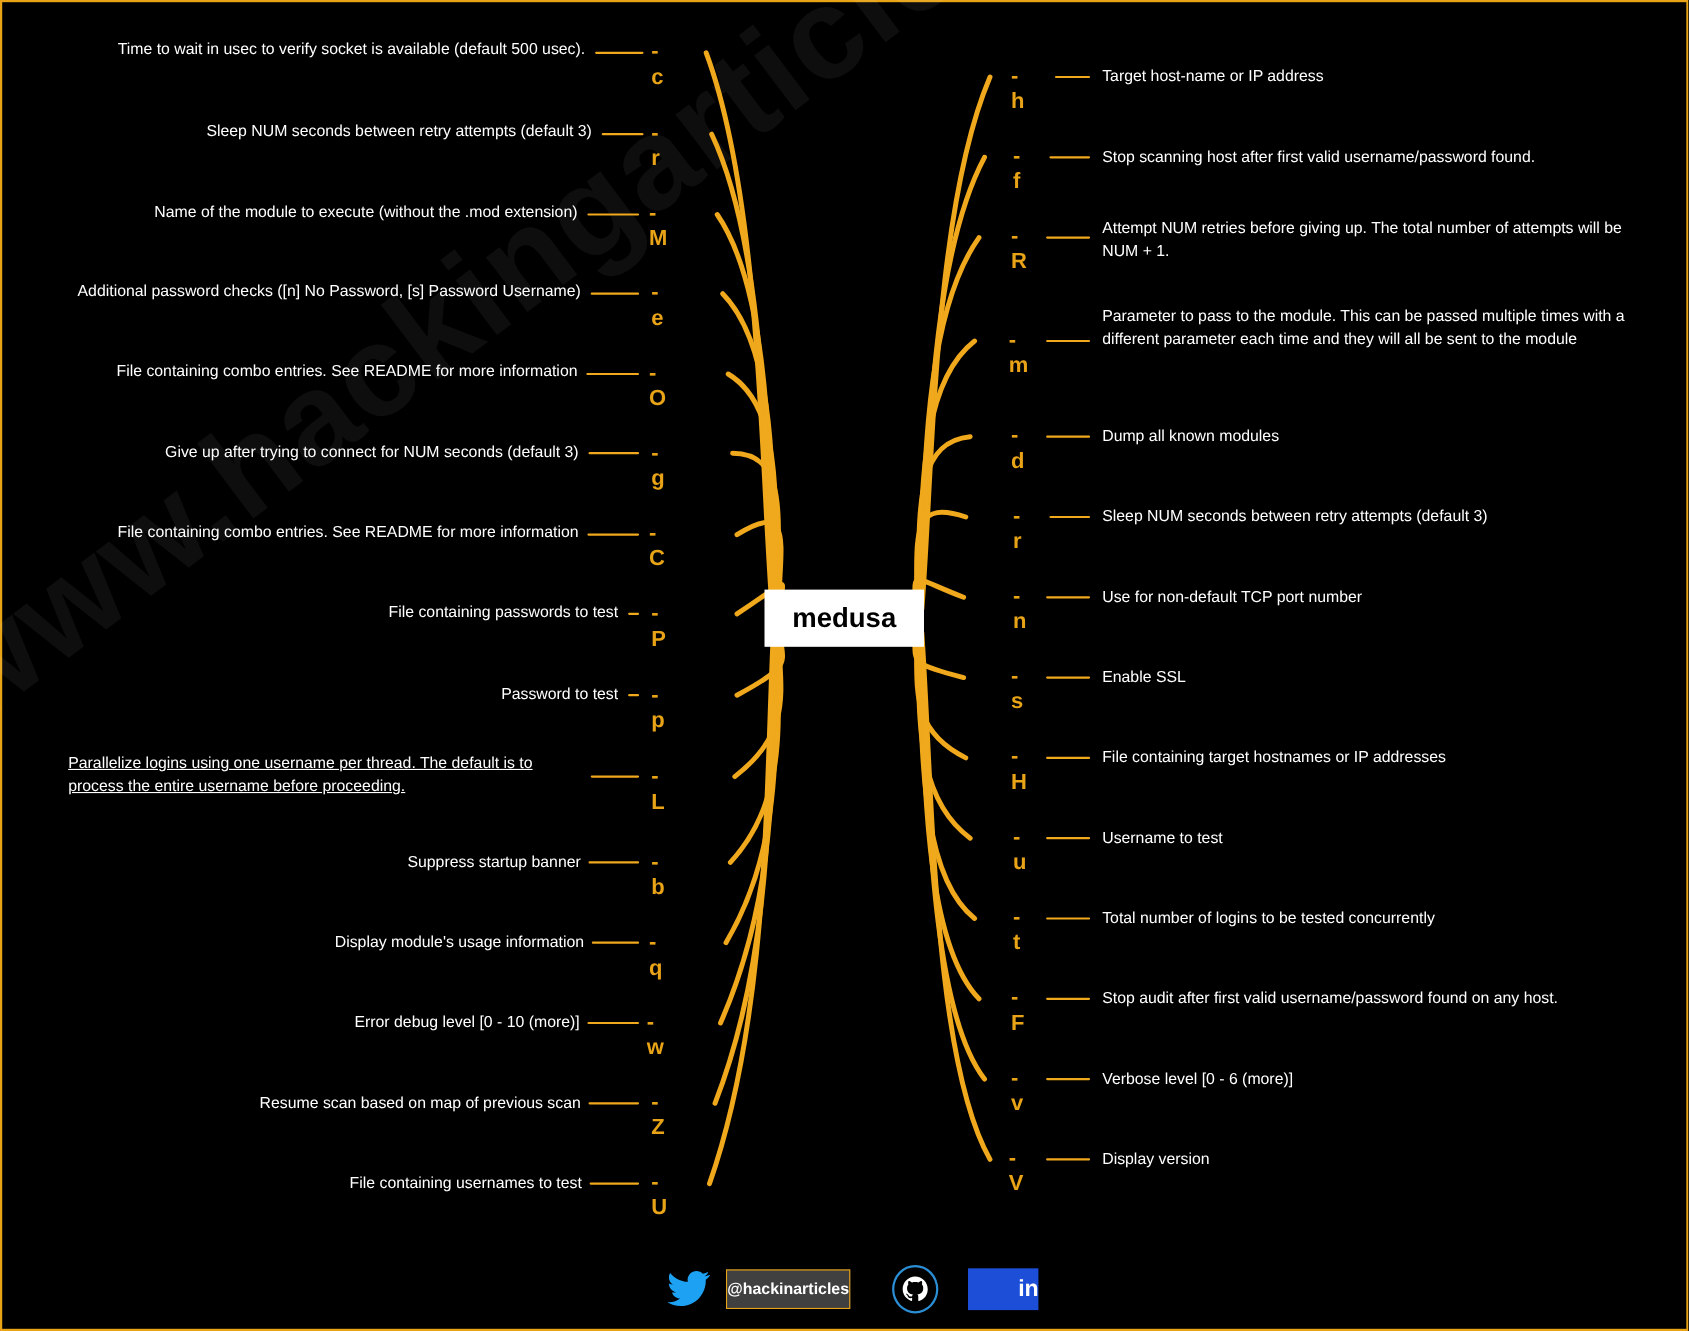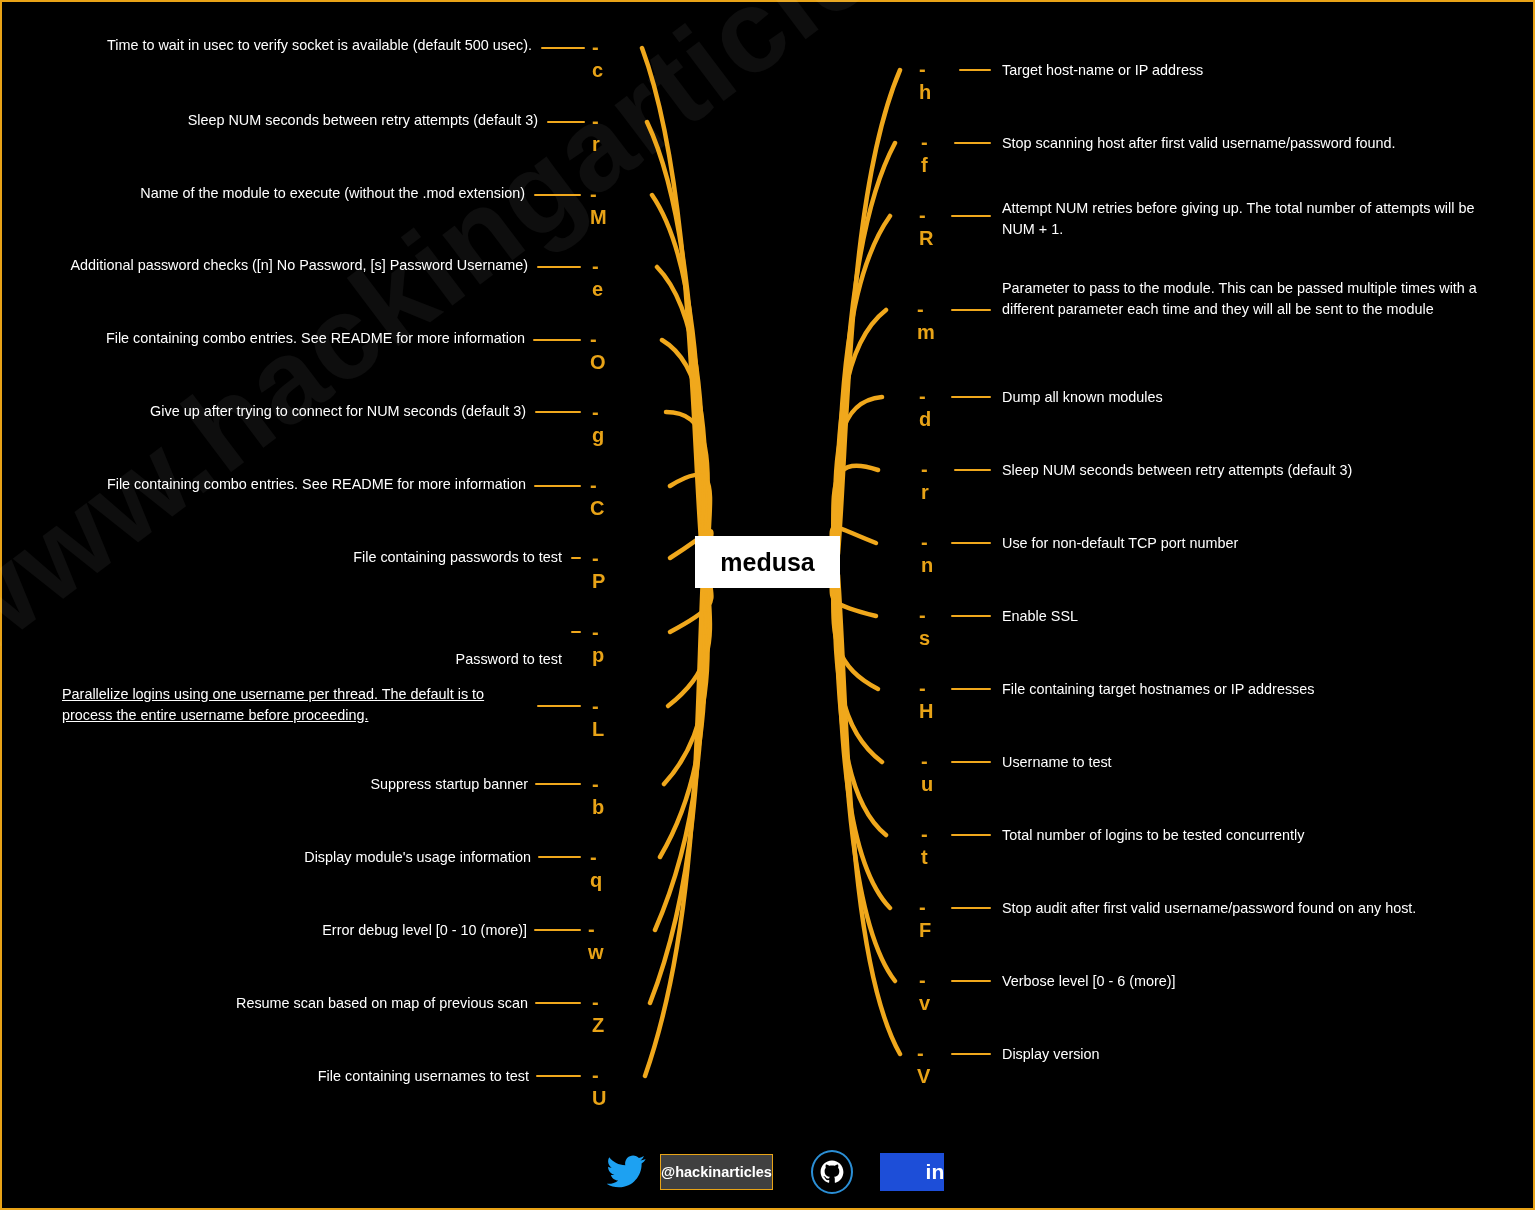--- a/index.html
+++ b/index.html
@@ -130,21 +130,21 @@
   <div class="node left">
     <div class="flag" style="left:588px;top:472px;">-C</div>
     <div class="desc" style="left:40px;top:472px;width:484px;">File containing combo entries. See README for more information</div>
   </div>
   <div class="node left">
     <div class="flag" style="left:590px;top:545px;">-P</div>
     <div class="desc" style="left:100px;top:545px;width:460px;">File containing passwords to test</div>
   </div>
   <div class="node left">
     <div class="flag" style="left:590px;top:619px;">-p</div>
-    <div class="desc" style="left:100px;top:619px;width:460px;margin-top:28px;">Password to test</div>
+    <div class="desc" style="left:100px;top:619px;width:460px;">Password to test</div>
   </div>
   <div class="node left">
     <div class="flag" style="left:590px;top:693px;">-L</div>
     <div class="desc" style="left:60px;top:682px;width:468px;text-align:left;text-decoration:underline;">Parallelize logins using one username per thread. The default is to process the entire username before proceeding.</div>
   </div>
   <div class="node left">
     <div class="flag" style="left:590px;top:771px;">-b</div>
     <div class="desc" style="left:100px;top:772px;width:426px;">Suppress startup banner</div>
   </div>
   <div class="node left">

